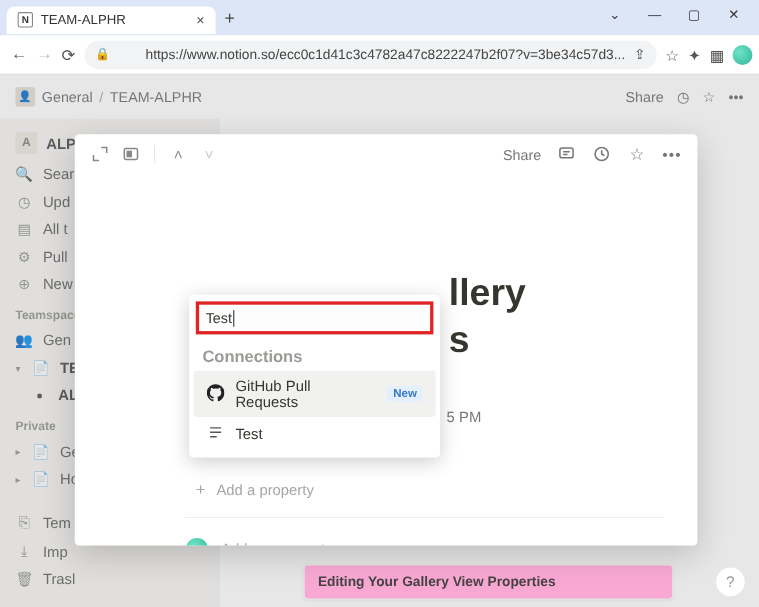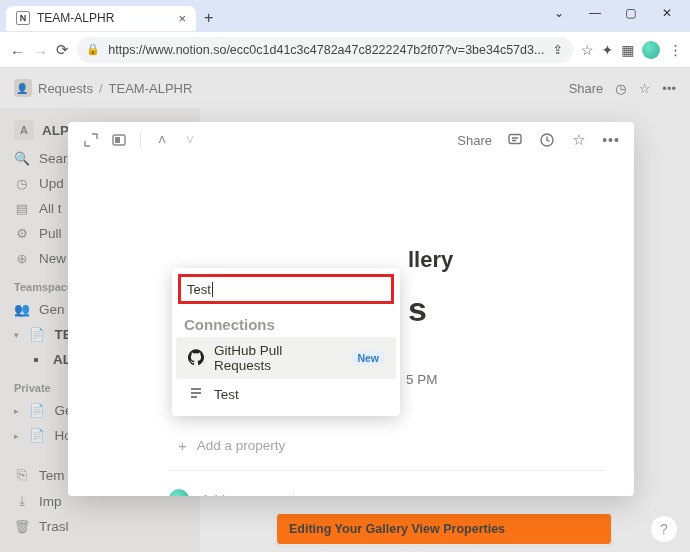--- a/index.html
+++ b/index.html
@@ -42,42 +42,42 @@
 .tri { font-size:9px; color:#9a9a97; margin-right:2px; }
 
 .main-area { flex:1; background:#fff; }
 
 
 .modal { position:absolute; top:54px; left:68px; width:566px; height:374px; background:#fff; border-radius:4px; box-shadow: 0 8px 30px rgba(0,0,0,0.18); z-index:10; overflow:hidden; }
 .modal-top { height:36px; display:flex; align-items:center; padding:0 14px; gap:10px; color:#777; font-size:13px; }
 .modal-top .right { margin-left:auto; display:flex; align-items:center; gap:14px; color:#777; }
 .ico { display:inline-flex; width:18px; height:18px; align-items:center; justify-content:center; }
 
-.doc-title { font-size:22px; font-weight:700; color:#37352f; position:absolute; left:340px; top:126px; line-height:1.1;}
+.doc-title { font-size:34px; font-weight:700; color:#37352f; position:absolute; left:340px; top:126px; line-height:1.1;}
 .doc-title2 { font-size:34px; font-weight:700; color:#37352f; position:absolute; left:340px; top:168px; }
 
 .prop-row { position:absolute; left:338px; top:250px; color:#787774; font-size:13.5px; display:flex; align-items:center; gap:8px;}
 .add-prop { position:absolute; left:110px; top:315px; color:#a5a5a3; font-size:13.5px; display:flex; align-items:center; gap:10px;}
 .comment-row { position:absolute; left:101px; top:367px; display:flex; align-items:center; gap:12px; color:#a5a5a3; font-size:13.5px;}
 .comment-av { width:20px; height:20px; border-radius:50%; background: radial-gradient(circle at 35% 35%, #6fe3c6, #2db59a);}
 .hint { position:absolute; left:100px; bottom:6px; color:#b8b8b6; font-size:13.5px; }
 
 
 .dropdown { position:absolute; left:104px; top:146px; width:228px; background:#fff; border-radius:4px; box-shadow:0 4px 18px rgba(0,0,0,0.2); z-index:20; padding-bottom:6px;}
 .dd-search { margin:6px 6px 4px; border:3px solid #e02424; height:30px; display:flex; align-items:center; padding:0 6px; font-size:13px; color:#37352f; background:#fdfdfd; }
 .dd-search .cursor { border-right:1px solid #333; height:15px; margin-left:1px; }
 .dd-head { font-size:15px; color:#9a9a97; font-weight:600; padding:8px 12px 4px; }
 .dd-item { display:flex; align-items:center; gap:10px; padding:6px 12px; font-size:13.5px; color:#37352f; border-radius:3px; margin:0 4px;}
 .dd-item.hover { background:#f1f1ef;justify-content:flex-end; }
 .badge-new { background:#e3effd; color:#3a78c3; font-size:10.5px; font-weight:600; padding:1px 5px; border-radius:3px; }
 
 .svg-ico { width:16px; height:16px; }
 
 
-.edit-card { position:absolute; left:276px; bottom:7px; width:336px; height:32px; background:#f97316; border:1px solid #e6e6e4; border-radius:4px; display:flex; align-items:center; padding:0 12px; font-size:12.5px; font-weight:600; color:#444; z-index:5; box-shadow:0 1px 3px rgba(0,0,0,0.05);}
+.edit-card { position:absolute; left:276px; bottom:7px; width:336px; height:32px; background:#f9a8d4; border:1px solid #e6e6e4; border-radius:4px; display:flex; align-items:center; padding:0 12px; font-size:12.5px; font-weight:600; color:#444; z-index:5; box-shadow:0 1px 3px rgba(0,0,0,0.05);}
 .help-btn { position:absolute; right:12px; bottom:9px; width:28px; height:28px; border:1px solid #e6e6e4; border-radius:50%; background:#fff; display:flex; align-items:center; justify-content:center; color:#999; font-size:14px; z-index:5;}
 </style>
 </head>
 <body>
 
 <div class="browser-top">
   <div class="tab-strip">
     <div class="tab">
       <span class="tab-favicon">N</span>
       <span class="tab-title">TEAM-ALPHR</span>
@@ -90,38 +90,38 @@
     <div>—</div>
     <div>▢</div>
     <div>✕</div>
   </div>
   <div class="addr-bar">
     <span class="nav-btn">←</span>
     <span class="nav-btn" style="color:#bbb">→</span>
     <span class="nav-btn">⟳</span>
     <div class="urlbox">
       <span class="lock">🔒</span>
-      <span style="flex:1; white-space:nowrap; overflow:hidden; text-overflow:ellipsis;">https://www.notion.so/ecc0c1d41c3c4782a47c8222247b2f07?v=3be34c57d3...</span>
+      <span style="flex:1; white-space:nowrap; overflow:hidden; text-overflow:ellipsis;margin-left:24px;">https://www.notion.so/ecc0c1d41c3c4782a47c8222247b2f07?v=3be34c57d3...</span>
       <span>⇪</span>
     </div>
     <div class="ext-icons">
       <span>☆</span>
       <span>✦</span>
       <span>▦</span>
       <span class="avatar-dot"></span>
       <span>⋮</span>
     </div>
   </div>
 </div>
 
 <div class="notion-wrap">
 
   <div class="notion-topbar">
     <span class="crumb-icon">👤</span>
-    <span>Requests</span>
+    <span>General</span>
     <span style="margin:0 6px;color:#aaa">/</span>
     <span>TEAM-ALPHR</span>
     <div class="topbar-right">
       <span>Share</span>
       <span>◷</span>
       <span>☆</span>
       <span>•••</span>
     </div>
   </div>
 

